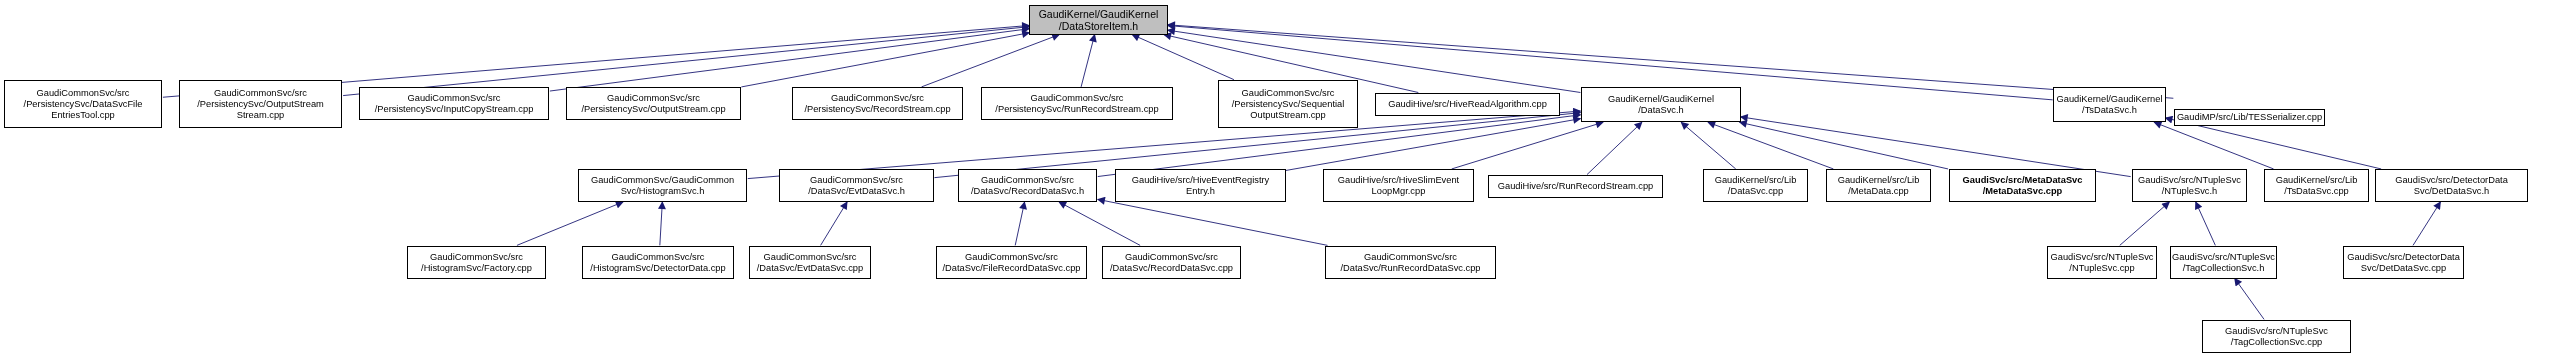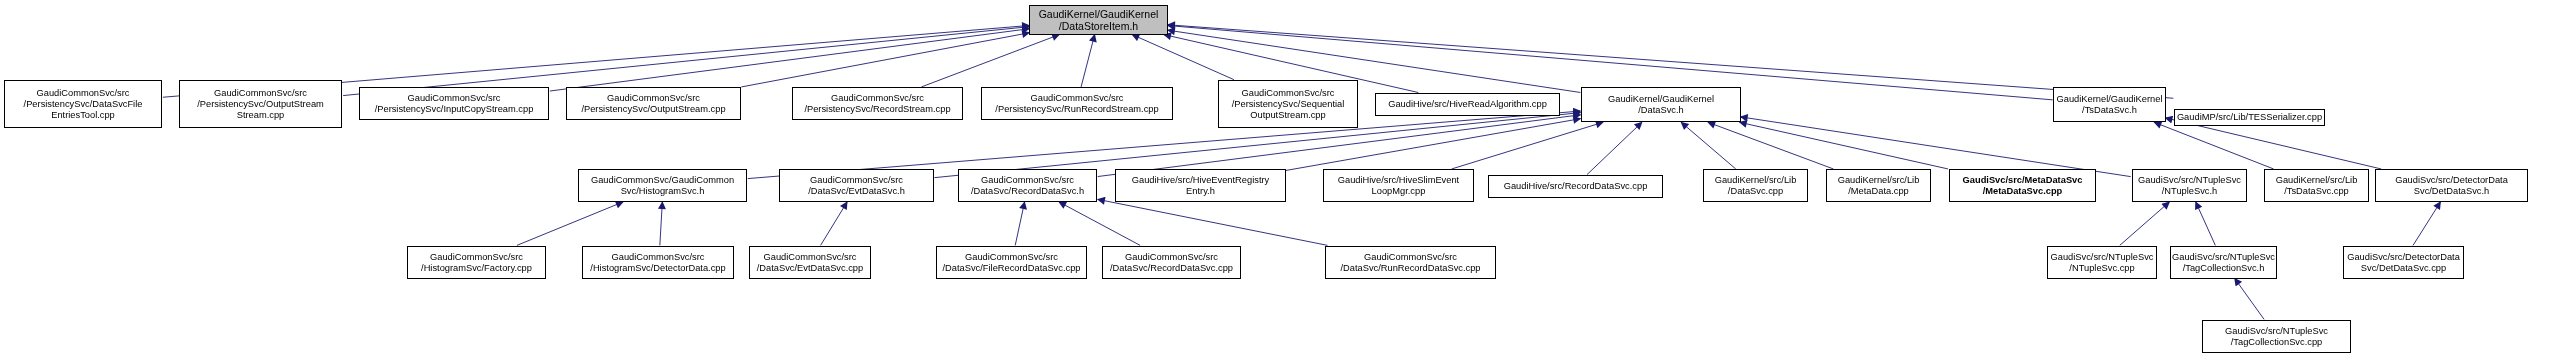--- a/index.html
+++ b/index.html
@@ -139,21 +139,21 @@
     </div>
     <div class="gnode" style="left: 1115px; top: 169px; width: 171px; height: 33px;">
       <div class="gline">GaudiHive/src/HiveEventRegistry</div>
       <div class="gline">Entry.h</div>
     </div>
     <div class="gnode" style="left: 1323px; top: 169px; width: 151px; height: 33px; align-items: center;">
       <div class="gline">GaudiHive/src/HiveSlimEvent</div>
       <div class="gline">LoopMgr.cpp</div>
     </div>
     <div class="gnode" style="left: 1488px; top: 175px; width: 175px; height: 22.5px;">
-      <div class="gline">GaudiHive/src/RecordDataSvc.cpp</div>
+      <div class="gline">GaudiHive/src/RunRecordStream.cpp</div>
     </div>
     <div class="gnode" style="left: 1703px; top: 169px; width: 105px; height: 33px;">
       <div class="gline">GaudiKernel/src/Lib</div>
       <div class="gline">/DataSvc.cpp</div>
     </div>
     <div class="gnode" style="left: 1826px; top: 169px; width: 105px; height: 33px;">
       <div class="gline">GaudiKernel/src/Lib</div>
       <div class="gline">/MetaData.cpp</div>
     </div>
     <div class="gnode" style="left: 1949px; top: 169px; width: 147px; height: 33px; font-weight: bold;">

